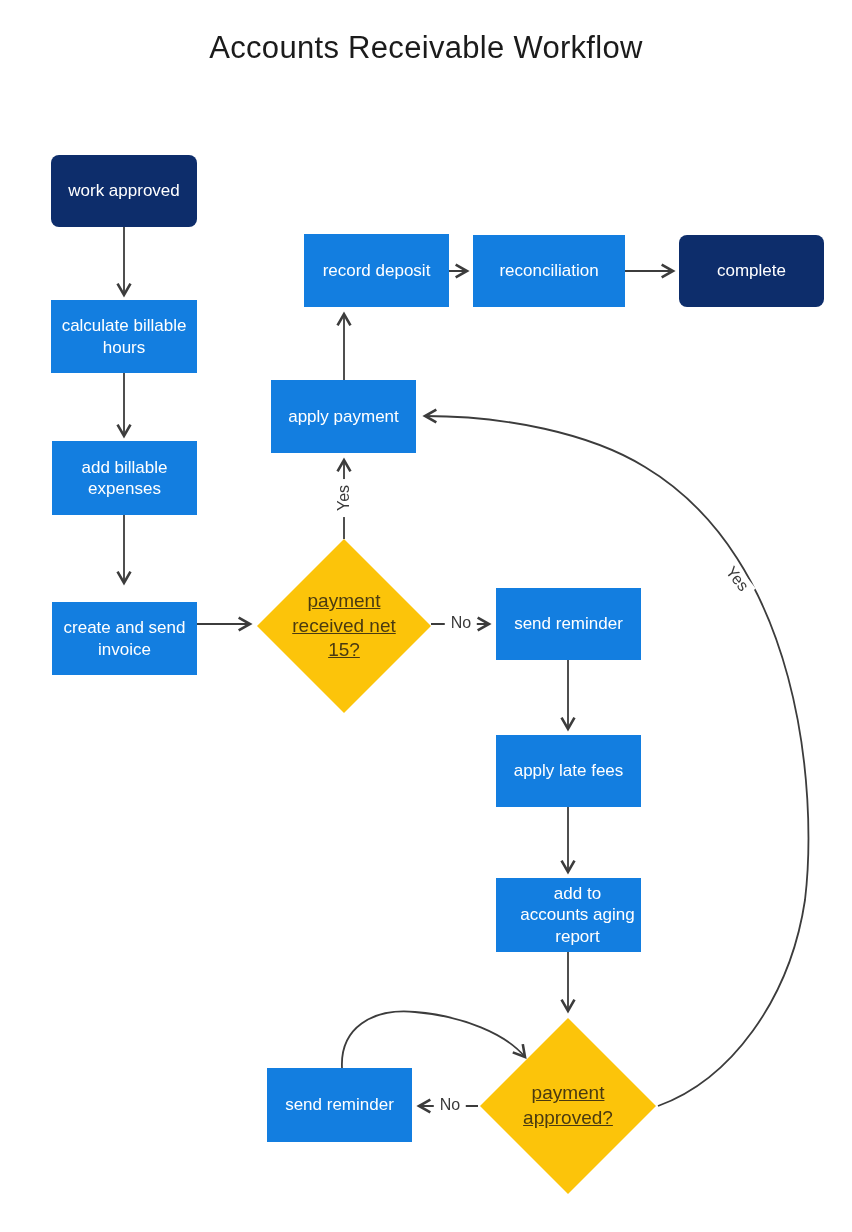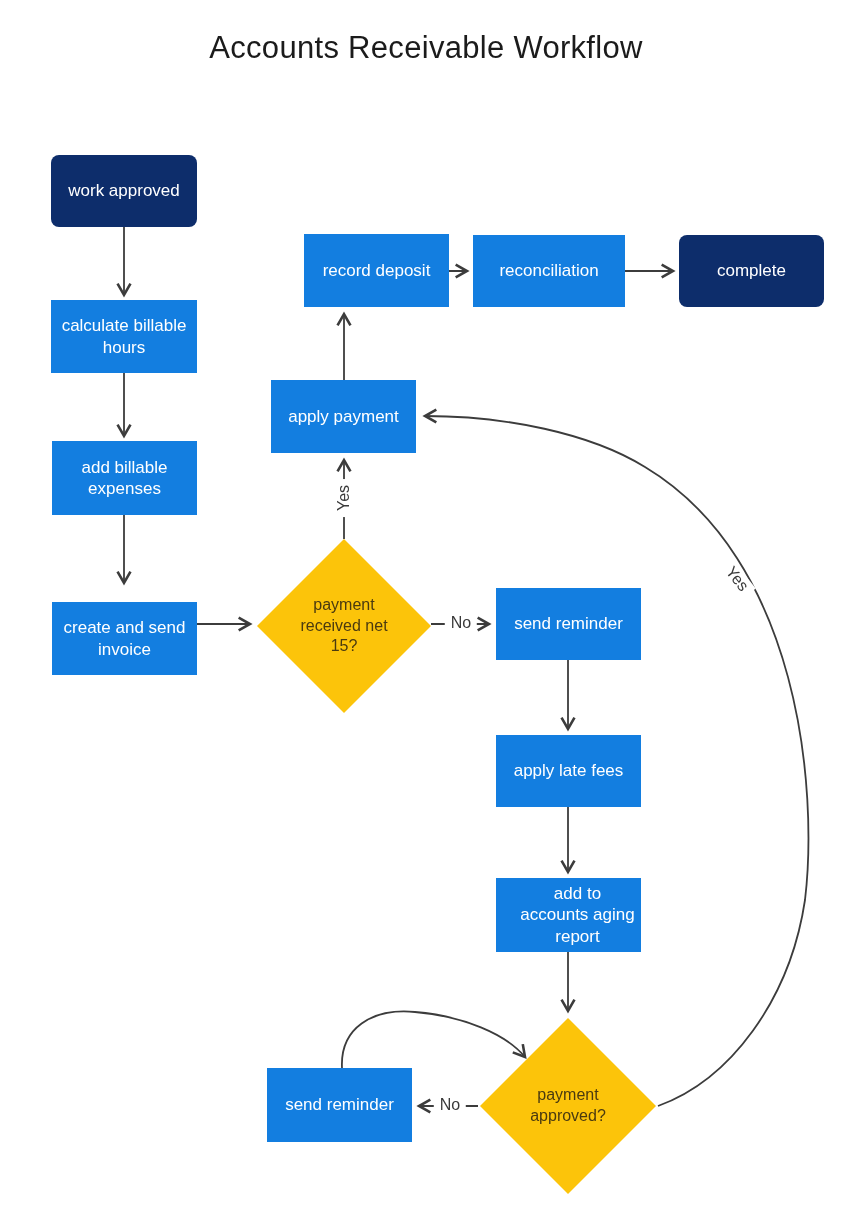--- a/index.html
+++ b/index.html
@@ -19,21 +19,21 @@
     position:absolute;display:flex;align-items:center;justify-content:center;
     text-align:center;color:var(--node-text,#ffffff);
     font-size:17px;line-height:1.25;padding:4px 6px;box-sizing:border-box;
   }
   .process{background:var(--process-fill,#137ee0);}
   .terminal{background:var(--terminal-fill,#0d2d6b);border-radius:8px;}
   .diamond{
     position:absolute;display:flex;align-items:center;justify-content:center;
     text-align:center;background:var(--decision-fill,#fcc40a);
     clip-path:polygon(50% 0,100% 50%,50% 100%,0 50%);
-    color:var(--decision-text,#4a3a10);font-size:16px;line-height:1.3;
+    color:var(--decision-text,#4a3a10);font-size:19px;line-height:1.3;text-decoration:underline;
   }
   .diamond .node-label{width:66%;}
   .edge-label{
     position:absolute;background:var(--background,#ffffff);
     padding:0 6px;font-size:16px;color:#3a3a3a;white-space:nowrap;
     transform:translate(-50%,-50%);
   }
   .edge-label.rot-ccw{transform:translate(-50%,-50%) rotate(-90deg);}
   .edge-label.rot-cw{transform:translate(-50%,-50%) rotate(52deg);}
 </style>

